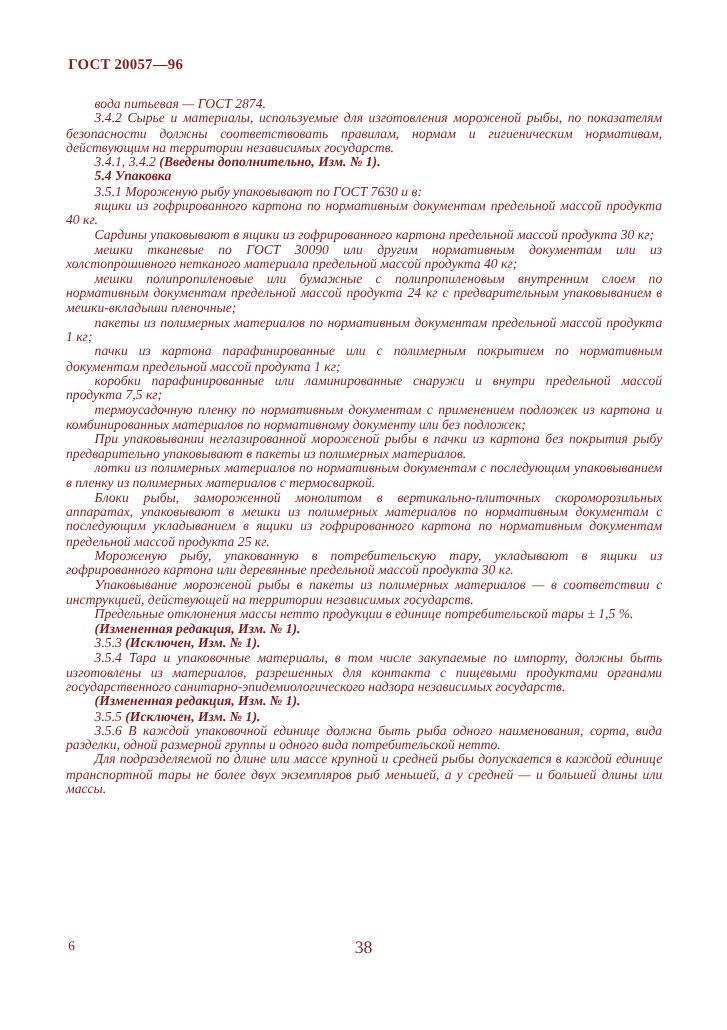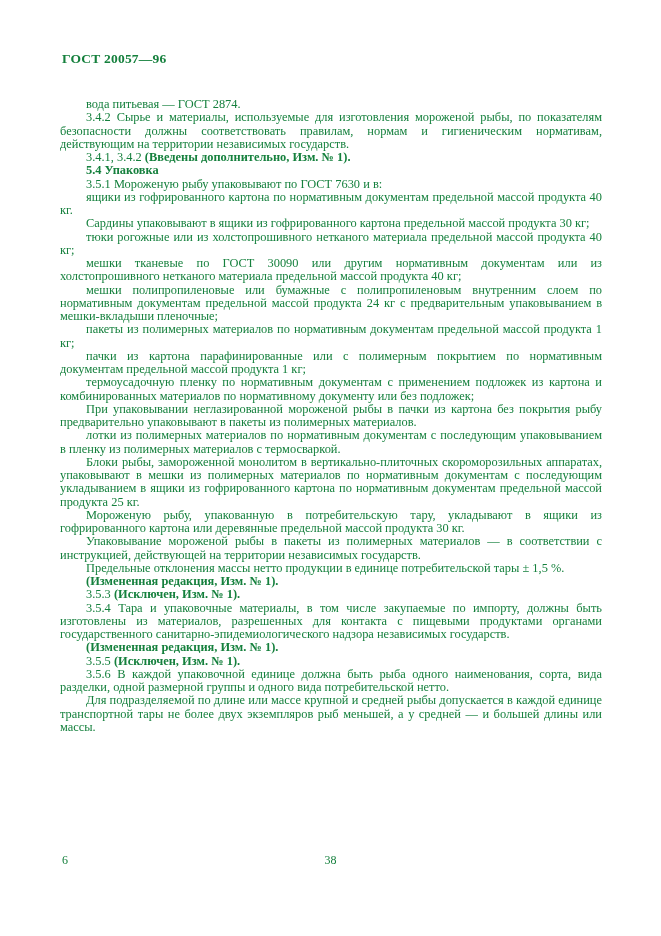--- a/index.html
+++ b/index.html
@@ -5,40 +5,41 @@
   html, body {
     margin: 0;
     padding: 0;
     background: #ffffff;
   }
   .page {
     position: relative;
     width: 661px;
     height: 936px;
     background: #ffffff;
-    color: #15803d;
+    color: #7f1d1d;
     font-family: "Liberation Serif", "DejaVu Serif", serif;
     overflow: hidden;
   }
   .doc-header {
     position: absolute;
     left: 62px;
     top: 51px;
     font-size: 13.5px;
     font-weight: 700;
     letter-spacing: 0.2px;
     white-space: nowrap;
   }
   .doc-body {
     position: absolute;
     left: 60px;
-    top: 98px;
+    top: 88px;
     width: 542px;
     font-size: 12.4px;
     line-height: 13.25px;
+    font-style: italic;
   }
   .doc-body p {
     margin: 0;
     padding: 0;
     text-indent: 26px;
     text-align: justify;
   }
   .doc-body p span.b {
     font-weight: 700;
   }
@@ -47,42 +48,42 @@
     left: 62px;
     top: 853px;
     font-size: 12px;
   }
   .footer-center {
     position: absolute;
     left: 0;
     top: 853px;
     width: 661px;
     text-align: center;
-    font-size: 12px;
+    font-size: 16px;
   }
 </style>
 </head>
 <body>
 
 <div class="page">
   <div class="doc-header">ГОСТ 20057—96</div>
 
   <div class="doc-body">
       <p><span>вода питьевая — ГОСТ 2874.</span></p>
       <p><span>3.4.2  Сырье и материалы, используемые для изготовления мороженой рыбы, по показателям безопасности должны соответствовать правилам, нормам и гигиеническим нормативам, действующим на территории независимых государств.</span></p>
       <p><span>3.4.1, 3.4.2  </span><span class="b">(Введены дополнительно, Изм. № 1).</span></p>
       <p><span class="b">5.4 Упаковка</span></p>
       <p><span>3.5.1 Мороженую рыбу упаковывают по ГОСТ 7630 и в:</span></p>
       <p><span>ящики из гофрированного картона по нормативным документам предельной массой продукта 40 кг.</span></p>
       <p><span>Сардины упаковывают в ящики из гофрированного картона предельной массой продукта 30 кг;</span></p>
-      <p><span>тюки рогожные или из холстопрошивного нетканого материала предельной массой продукта 40 кг;</span></p>
       <p><span>мешки тканевые по ГОСТ 30090 или другим нормативным документам или из холстопрошивного нетканого материала предельной массой продукта 40 кг;</span></p>
       <p><span>мешки полипропиленовые или бумажные с полипропиленовым внутренним слоем по нормативным документам предельной массой продукта 24 кг с предварительным упаковыванием в мешки-вкладыши пленочные;</span></p>
       <p><span>пакеты из полимерных материалов по нормативным документам предельной массой продукта 1 кг;</span></p>
       <p><span>пачки из картона парафинированные или с полимерным покрытием по нормативным документам предельной массой продукта 1 кг;</span></p>
+      <p><span>коробки парафинированные или ламинированные снаружи и внутри предельной массой продукта 7,5 кг;</span></p>
       <p><span>термоусадочную пленку по нормативным документам с применением подложек из картона и комбинированных материалов по нормативному документу или без подложек;</span></p>
       <p><span>При упаковывании неглазированной мороженой рыбы в пачки из картона без покрытия рыбу предварительно упаковывают в пакеты из полимерных материалов.</span></p>
       <p><span>лотки из полимерных материалов по нормативным документам с последующим упаковыванием в пленку из полимерных материалов с термосваркой.</span></p>
       <p><span>Блоки рыбы, замороженной монолитом в вертикально-плиточных скороморозильных аппаратах, упаковывают в мешки из полимерных материалов по нормативным документам с последующим укладыванием в ящики из гофрированного картона по нормативным документам предельной массой продукта 25 кг.</span></p>
       <p><span>Мороженую рыбу, упакованную в потребительскую тару, укладывают в ящики из гофрированного картона или деревянные предельной массой продукта 30 кг.</span></p>
       <p><span>Упаковывание мороженой рыбы в пакеты из полимерных материалов — в соответствии с инструкцией, действующей на территории независимых государств.</span></p>
       <p><span>Предельные отклонения массы нетто продукции в единице потребительской тары ± 1,5 %.</span></p>
       <p><span class="b">(Измененная редакция, Изм. № 1).</span></p>
       <p><span>3.5.3 </span><span class="b">(Исключен, Изм. № 1).</span></p>
       <p><span>3.5.4 Тара и упаковочные материалы, в том числе закупаемые по импорту, должны быть изготовлены из материалов, разрешенных для контакта с пищевыми продуктами органами государственного санитарно-эпидемиологического надзора независимых государств.</span></p>

